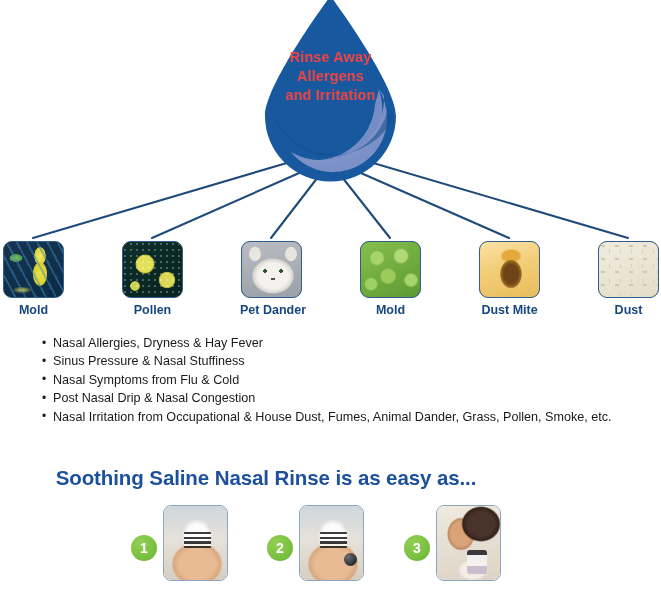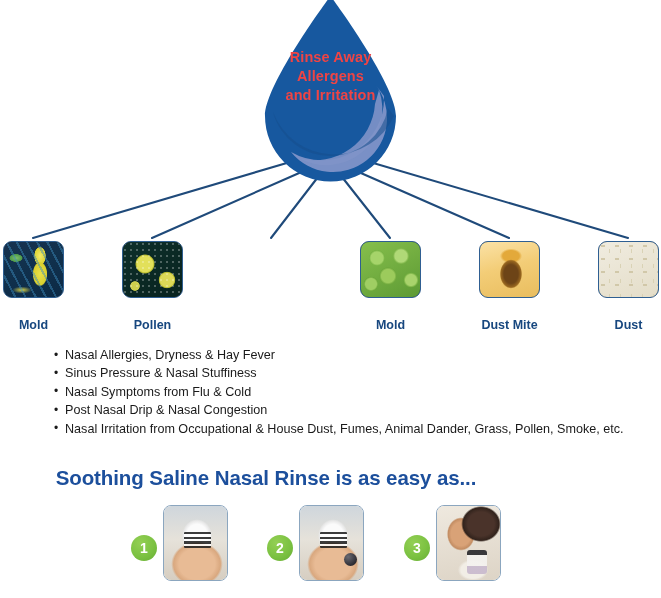--- a/index.html
+++ b/index.html
@@ -72,21 +72,21 @@
     border: 1.5px solid #2f5f92;
     box-sizing: border-box;
     overflow: hidden;
     position: relative;
     display: block;
     margin: 0 auto;
     background: #20303f;
   }
   .allergen .label {
     display: block;
-    margin-top: 20px;
+    margin-top: 5px;
     font-size: 12.5px;
     font-weight: bold;
     color: #17477f;
     white-space: nowrap;
   }
 
   
   .art { position:absolute; inset:0; }
   .art-mold {
     background:
@@ -175,21 +175,21 @@
     width: 620px;
   }
   .alleviate-title {
     font-size: 15.5px;
     font-weight: bold;
     color: #17477f;
     margin: 0 0 12px 0;
   }
   .alleviate-list {
     list-style: none;
-    margin: 16px;
+    margin: 4px;
     padding: 0 0 0 10px;
   }
   .alleviate-list li {
     font-size: 12.6px;
     color: #1a1a1a;
     line-height: 18.4px;
     position: relative;
     padding-left: 11px;
     white-space: nowrap;
   }
@@ -328,20 +328,26 @@
       <span class="label">Mold</span>
     </div>
 
     <div class="allergen" style="left:121px">
       <span class="thumb">
           <span class="art art-pollen"></span>
         </span>
       <span class="label">Pollen</span>
     </div>
 
+    <div class="allergen" style="left:240px">
+      <span class="thumb">
+          <span class="art art-cat"></span>
+        </span>
+      <span class="label">Pet Dander</span>
+    </div>
 
     <div class="allergen" style="left:359px">
       <span class="thumb">
           <span class="art art-virus"></span>
         </span>
       <span class="label">Mold</span>
     </div>
 
     <div class="allergen" style="left:478px">
       <span class="thumb">

